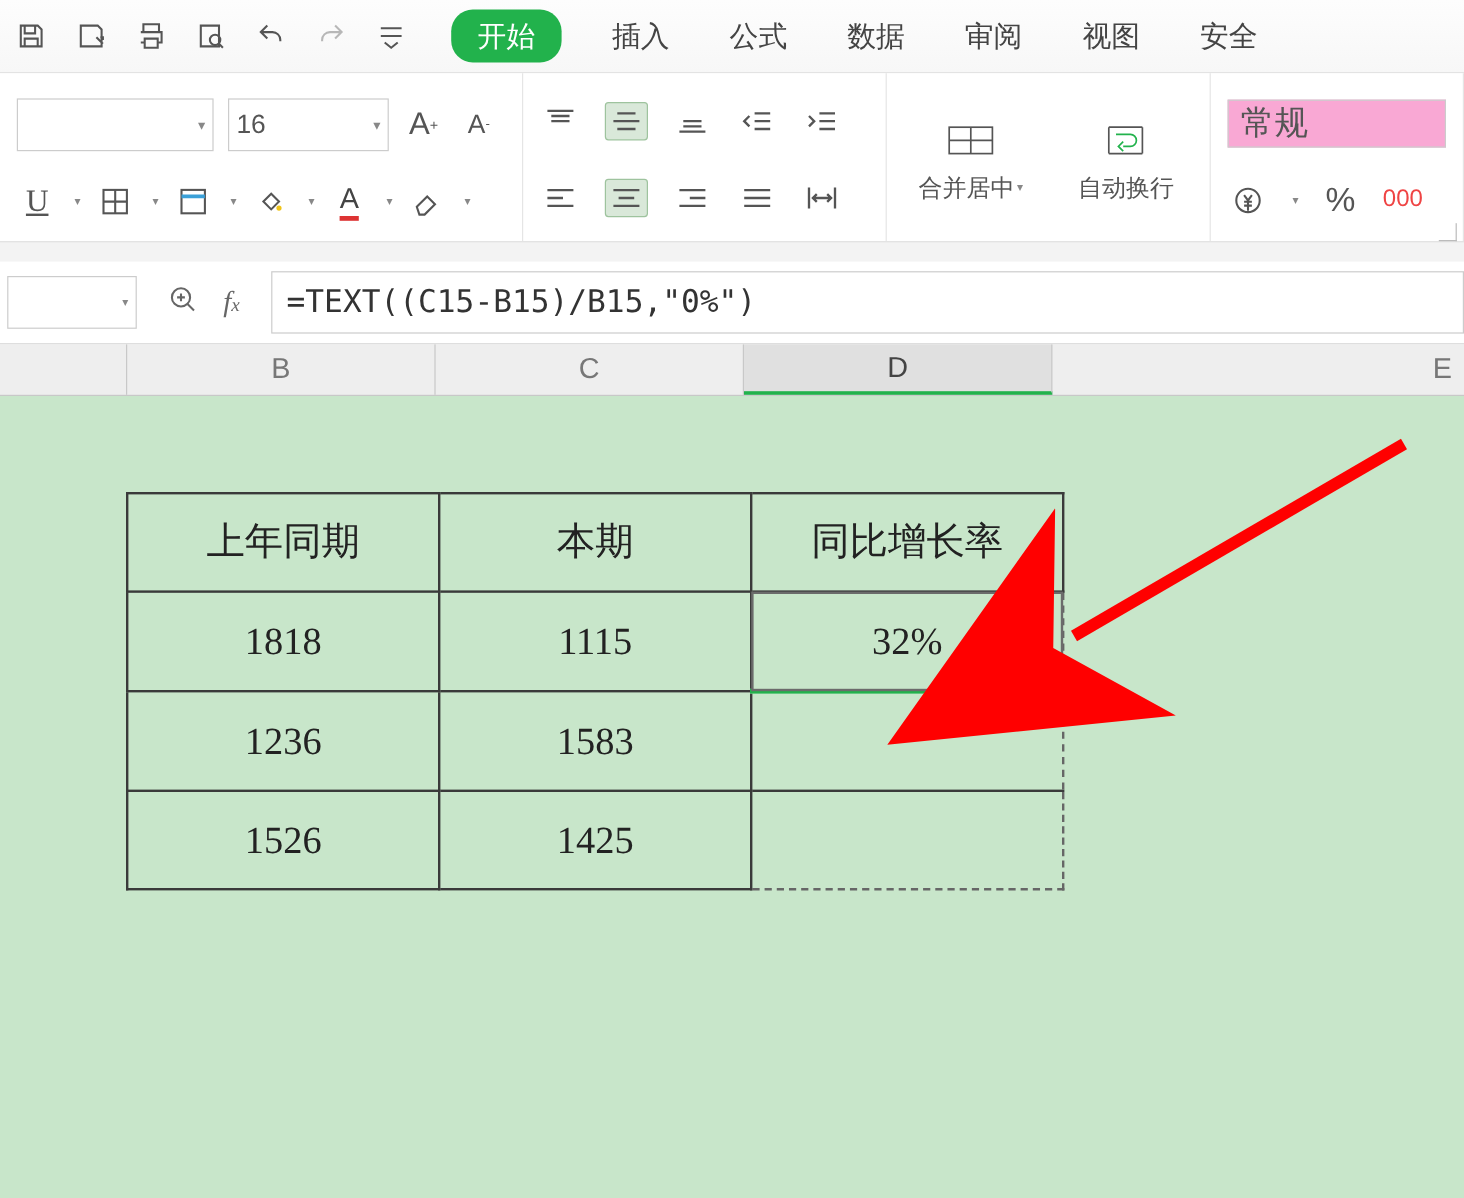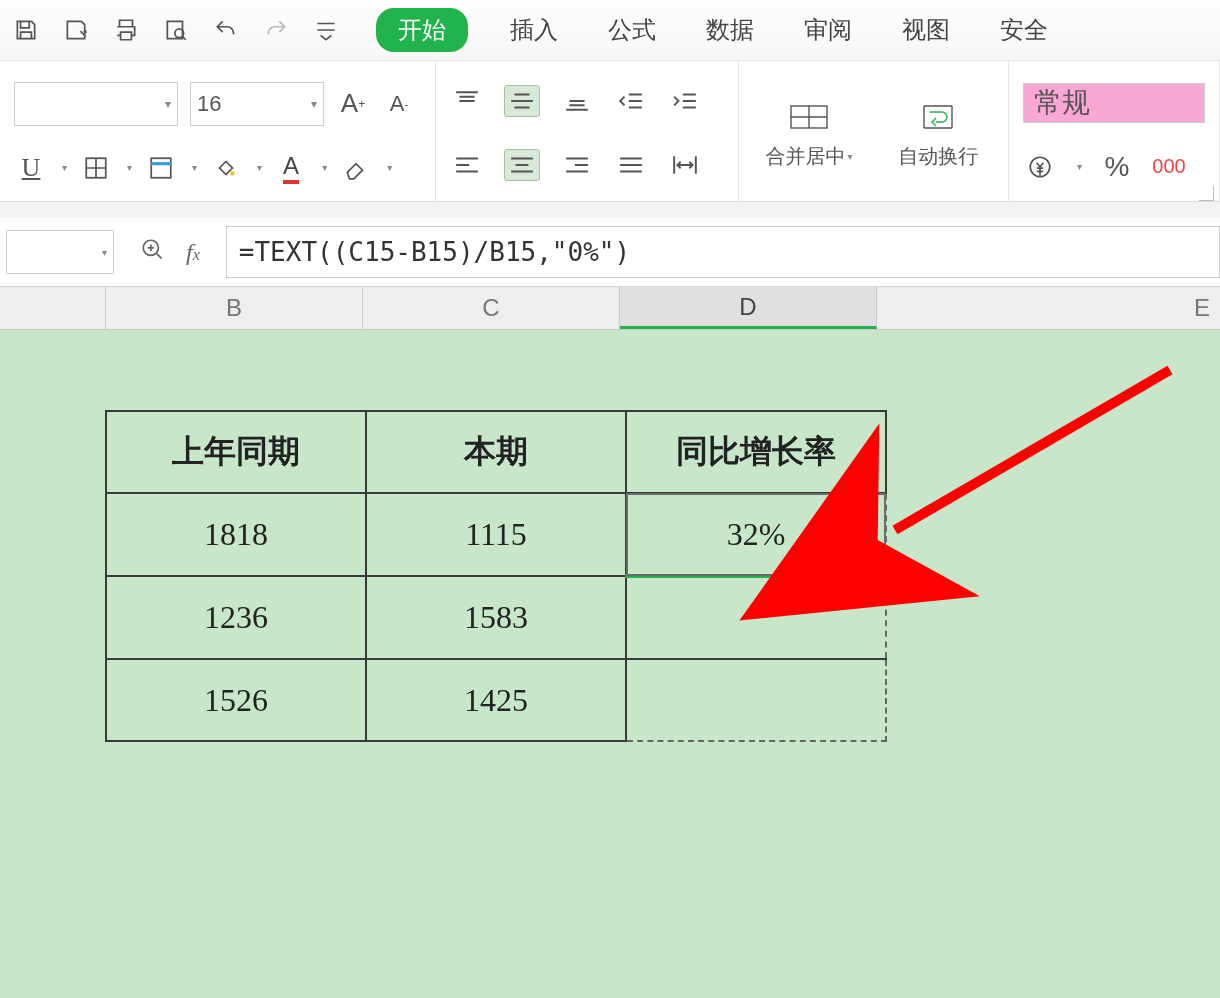--- a/index.html
+++ b/index.html
@@ -107,21 +107,21 @@
   }
   table.data th,table.data td{
     border:2px solid #3a3a3a;
     text-align:center;
     font-family:"SimSun",serif;
     font-size:32px;
     color:#222;
     height:78px;
     background:#c8e6ca;
   }
-  table.data th{font-weight:bold}
+  table.data th{font-weight:normal}
   .col-b{width:256px}
   .col-c{width:256px}
   .col-d{width:256px}
   
   td.sel{
     outline:2px solid #6b6b6b;
     outline-offset:-2px;
     border-bottom:4px solid #22b24c !important;
     position:relative;
   }

